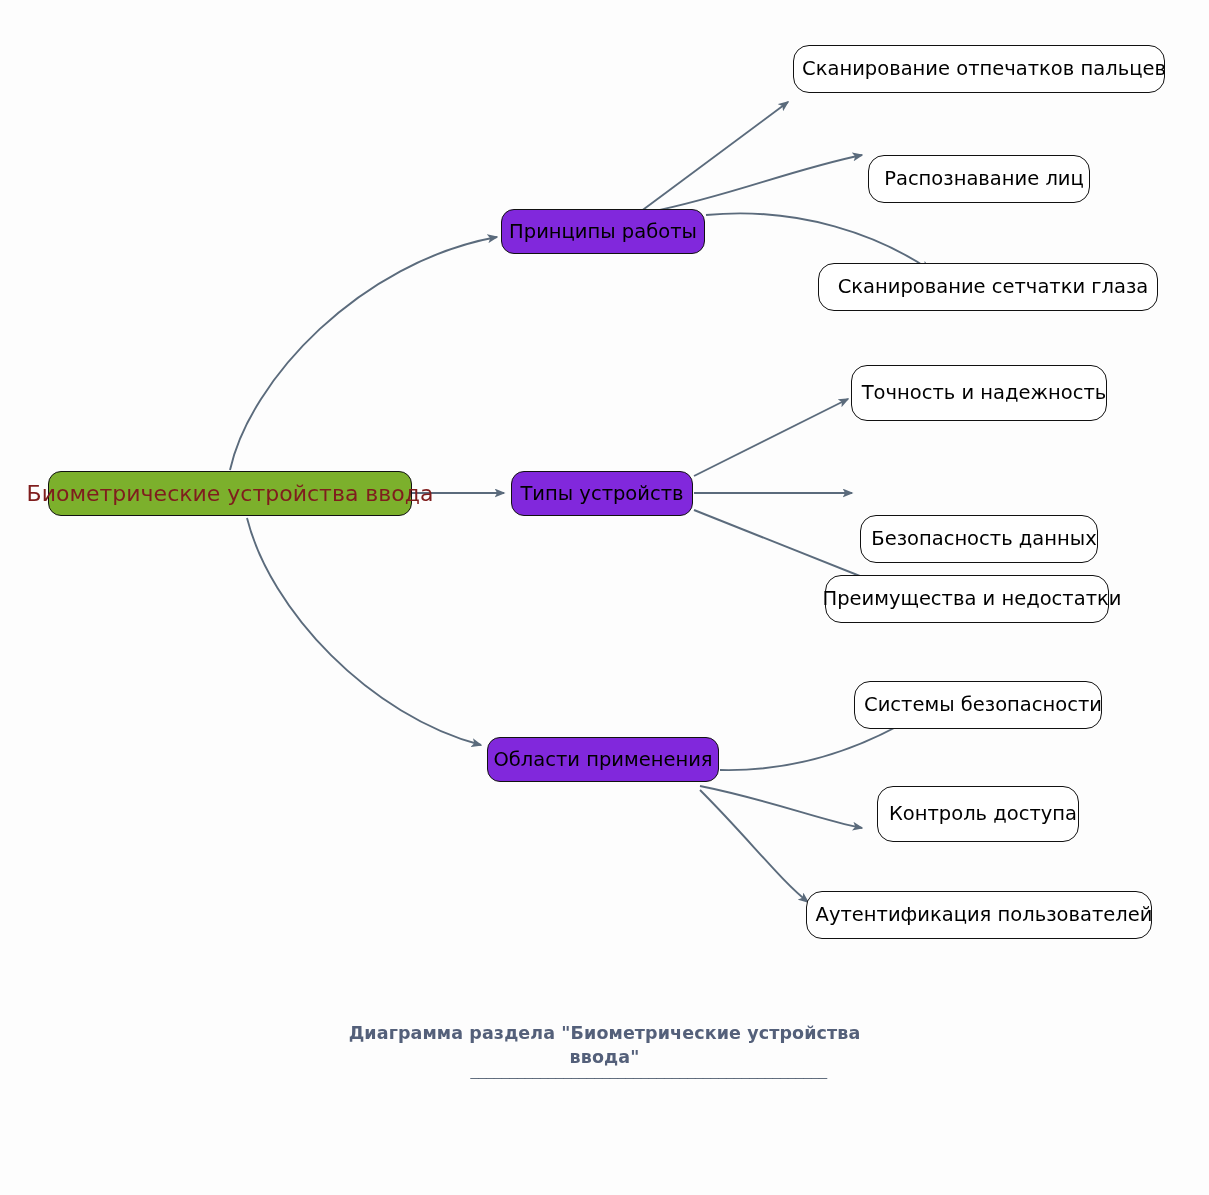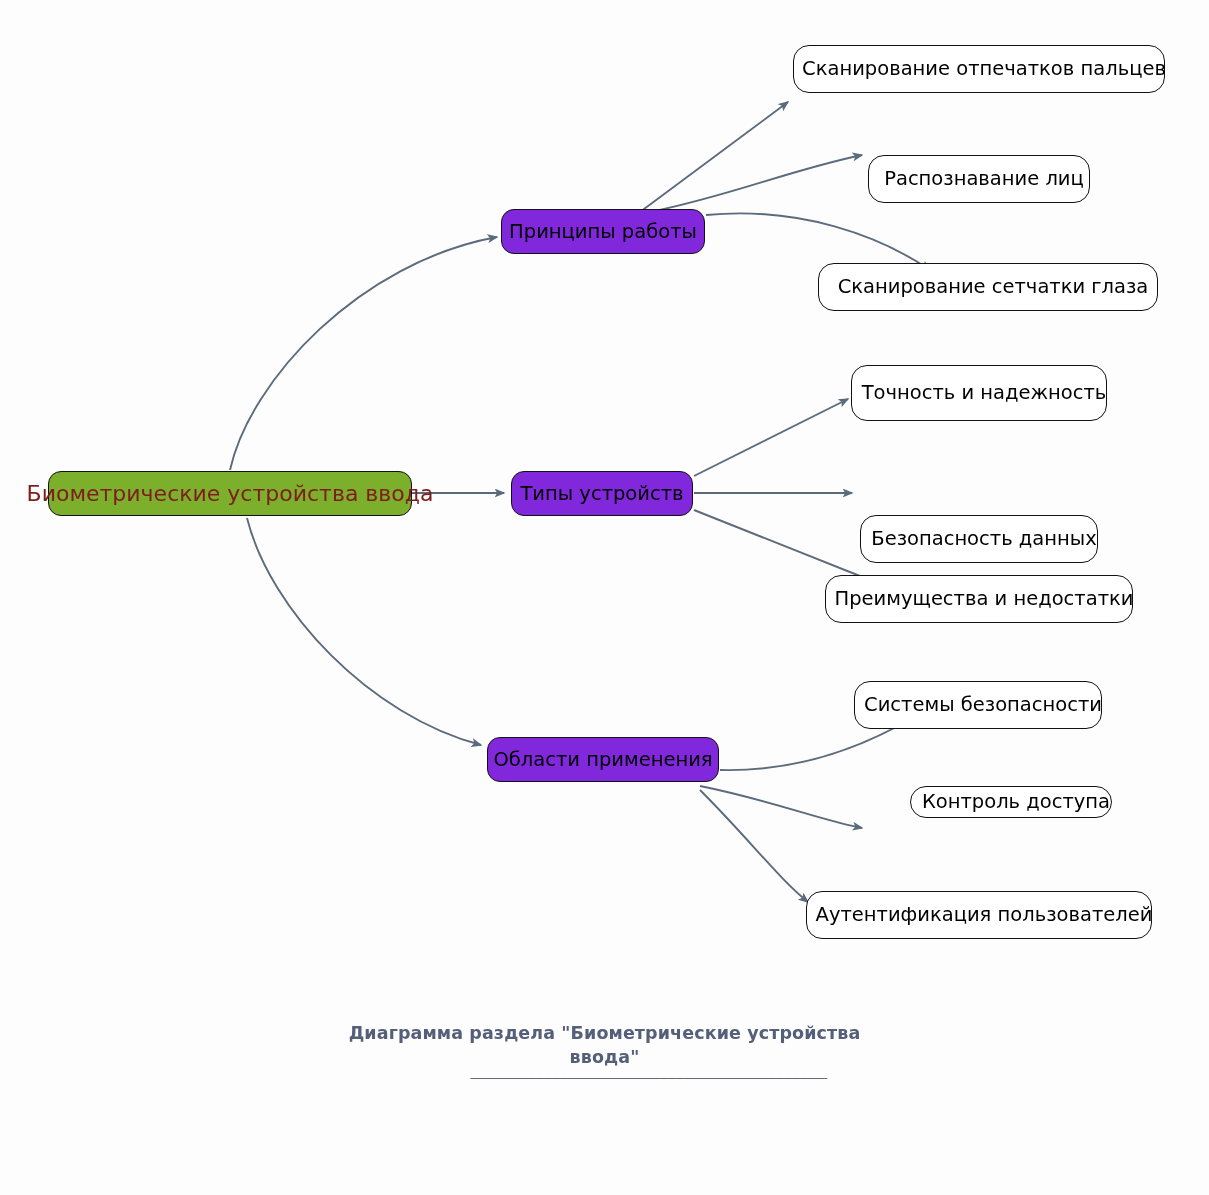--- a/index.html
+++ b/index.html
@@ -150,25 +150,25 @@
   <div class="node node-leaf" style="left:793px; top:45px; width:372px; height:48px;">Сканирование отпечатков пальцев</div>
 
   <div class="node node-leaf" style="left:868px; top:155px; width:222px; height:48px;">Распознавание лиц</div>
 
   <div class="node node-leaf" style="left:818px; top:263px; width:340px; height:48px;">Сканирование сетчатки глаза</div>
 
   <div class="node node-leaf" style="left:851px; top:365px; width:256px; height:56px;">Точность и надежность</div>
 
   <div class="node node-leaf" style="left:860px; top:470px; width:238px; height:48px;margin-top:45px;">Безопасность данных</div>
 
-  <div class="node node-leaf" style="left:825px; top:575px; width:308px; height:48px;">Преимущества и недостатки</div>
+  <div class="node node-leaf" style="left:825px; top:575px; width:284px; height:48px;">Преимущества и недостатки</div>
 
   <div class="node node-leaf" style="left:854px; top:681px; width:248px; height:48px;">Системы безопасности</div>
 
-  <div class="node node-leaf" style="left:877px; top:786px; width:202px; height:32px;margin-left:33px;">Контроль доступа</div>
+  <div class="node node-leaf" style="left:877px; top:786px; width:202px; height:56px;">Контроль доступа</div>
 
   <div class="node node-leaf" style="left:806px; top:891px; width:346px; height:48px;">Аутентификация пользователей</div>
 
   <div class="footer footer-title">
     <span class="footer-title-inner">Диаграмма раздела "Биометрические устройства ввода"</span>
   </div>
 
   <div class="footer footer-divider">______________________________________________</div>
 
 

